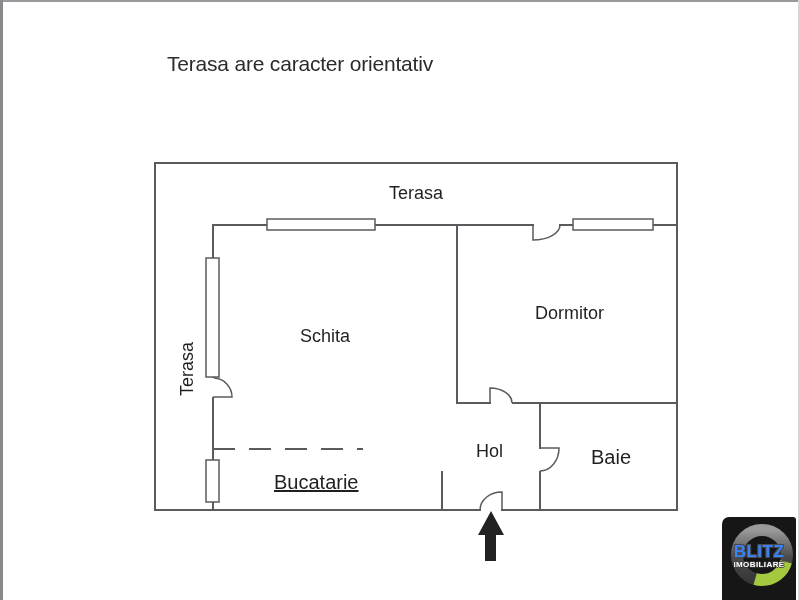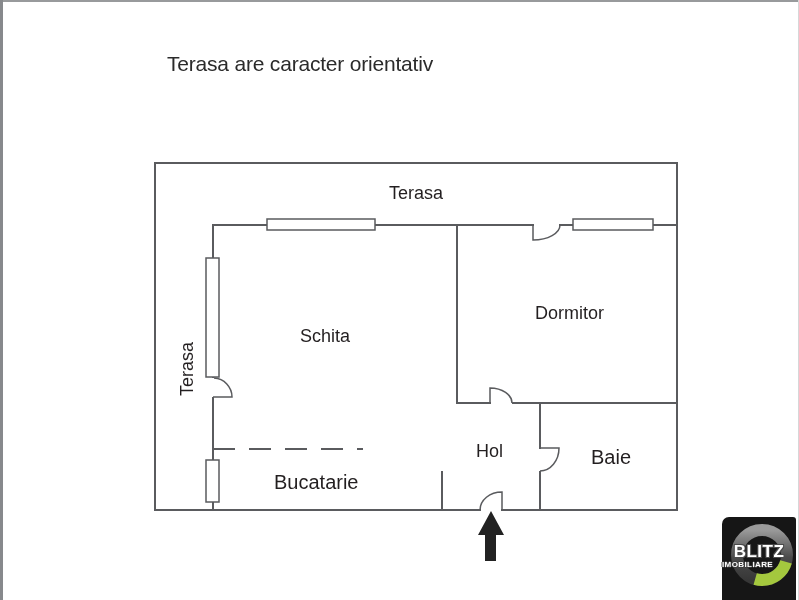--- a/index.html
+++ b/index.html
@@ -21,26 +21,26 @@
   .room-label.vertical{
     left:187px;top:369px;transform:translate(-50%,-50%) rotate(-90deg);
   }
   .logo{
     position:absolute;left:722px;top:517px;width:74px;height:83px;
     background:#161616;border-radius:7px 3px 0 0;
   }
   .logo svg{position:absolute;left:0;top:0;}
   .logo-brand{
     position:absolute;left:0;right:0;top:26px;text-align:center;
-    font-size:17px;font-weight:700;letter-spacing:0.5px;color:#ffffff;
+    font-size:17px;font-weight:700;letter-spacing:0.5px;color:#3b82f6;
     text-shadow:-1px -1px 0 #4a4a4a,1px -1px 0 #4a4a4a,-1px 1px 0 #4a4a4a,1px 1px 0 #4a4a4a;
     line-height:1;
   }
   .logo-sub{
-    position:absolute;left:0;right:0;top:44px;
+    position:absolute;left:0;right:0;top:44px;text-align:center;
     font-size:8px;font-weight:700;letter-spacing:0.4px;color:#ffffff;
     text-shadow:-1px 0 0 #3c3c3c,1px 0 0 #3c3c3c,0 1px 0 #3c3c3c,0 -1px 0 #3c3c3c;
     line-height:1;
   }
 </style>
 </head>
 <body>
 
 <div id="stage">
 
@@ -88,21 +88,21 @@
 
     <polygon points="491,511 504,535 496,535 496,561 485,561 485,535 478,535" fill="#222222"></polygon>
   </svg>
 
   <div class="room-label" style="left:389px;top:184px;">Terasa</div>
   <div class="room-label vertical">Terasa</div>
   <div class="room-label" style="left:300px;top:327px;">Schita</div>
   <div class="room-label" style="left:535px;top:304px;">Dormitor</div>
   <div class="room-label" style="left:476px;top:442px;text-align:right;">Hol</div>
   <div class="room-label small" style="left:591px;top:447px;">Baie</div>
-  <div class="room-label small" style="left:274px;top:472px;">Bucatarie</div>
+  <div class="room-label small" style="left:274px;top:472px;text-decoration:underline;">Bucatarie</div>
 
   <div class="logo">
     <svg width="74" height="83" viewBox="0 0 74 83">
       <defs>
         <linearGradient id="ringGrad" x1="0" y1="0" x2="0" y2="1">
           <stop offset="0" stop-color="#9a9a9a"></stop>
           <stop offset="0.55" stop-color="#4b4b4b"></stop>
           <stop offset="1" stop-color="#373737"></stop>
         </linearGradient>
       </defs>

